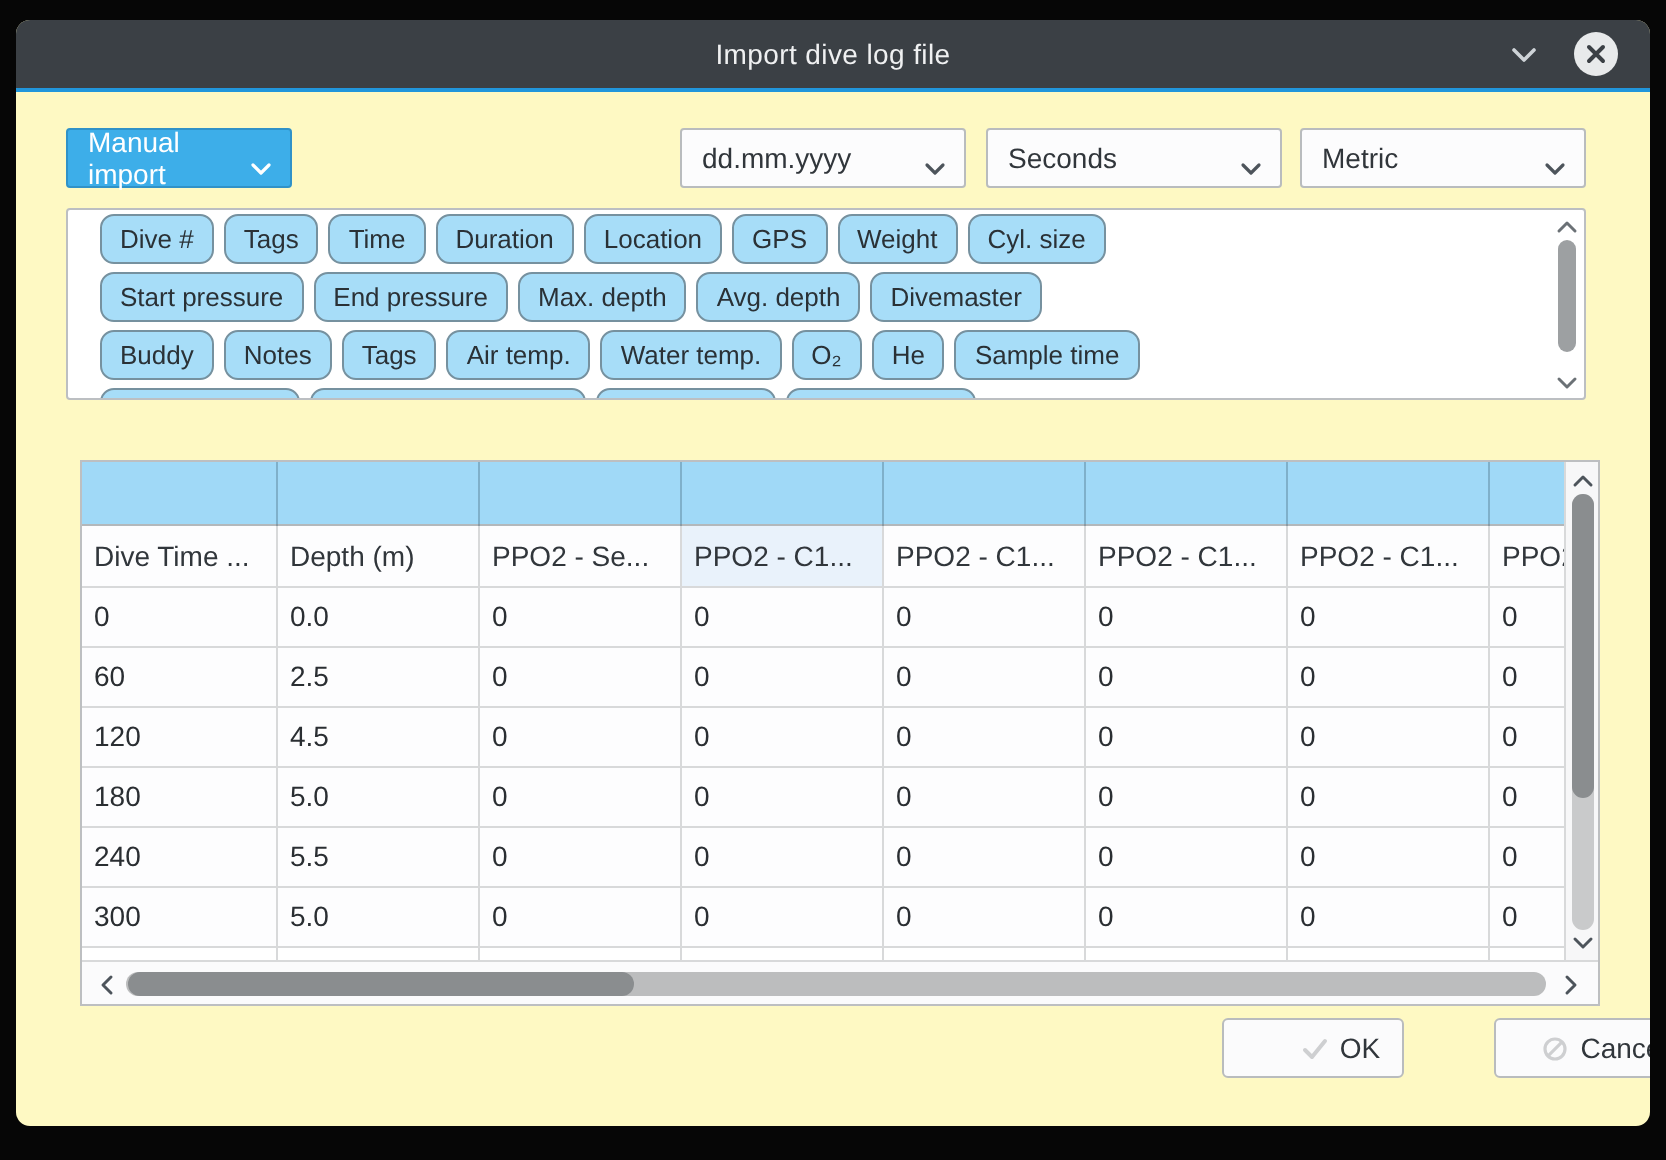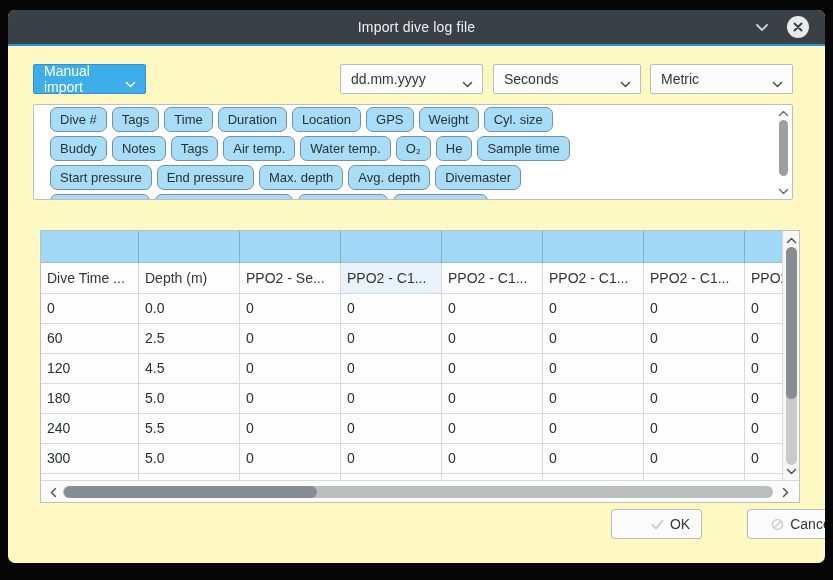--- a/index.html
+++ b/index.html
@@ -161,39 +161,39 @@
             <div class="tag">Tags</div>
             <div class="tag">Time</div>
             <div class="tag">Duration</div>
             <div class="tag">Location</div>
             <div class="tag">GPS</div>
             <div class="tag">Weight</div>
             <div class="tag">Cyl. size</div>
           </div>
         <div class="tag-row">
 
+        <div class="tag">Start pressure</div>
+            <div class="tag">End pressure</div>
+            <div class="tag">Max. depth</div>
+            <div class="tag">Avg. depth</div>
+            <div class="tag">Divemaster</div>
+          </div>
+        <div class="tag-row">
+
         <div class="tag">Buddy</div>
             <div class="tag">Notes</div>
             <div class="tag">Tags</div>
             <div class="tag">Air temp.</div>
             <div class="tag">Water temp.</div>
             <div class="tag">O₂</div>
             <div class="tag">He</div>
             <div class="tag">Sample time</div>
           </div>
         <div class="tag-row">
 
-        <div class="tag">Start pressure</div>
-            <div class="tag">End pressure</div>
-            <div class="tag">Max. depth</div>
-            <div class="tag">Avg. depth</div>
-            <div class="tag">Divemaster</div>
-          </div>
-        <div class="tag-row">
-
         <div class="tag">Sample depth</div>
             <div class="tag">Sample temperature</div>
             <div class="tag">Sample pO₂</div>
             <div class="tag">Sample CNS</div>
           </div>
       </div>
       <div class="tag-vscroll">
         <span class="arrow up">
           <svg width="11" height="7" viewBox="0 0 11 7">
               <polyline points="1.5,5.5 5.5,1.5 9.5,5.5" fill="none" stroke="#6b7176" stroke-width="1.5" stroke-linecap="round" stroke-linejoin="round"></polyline>

